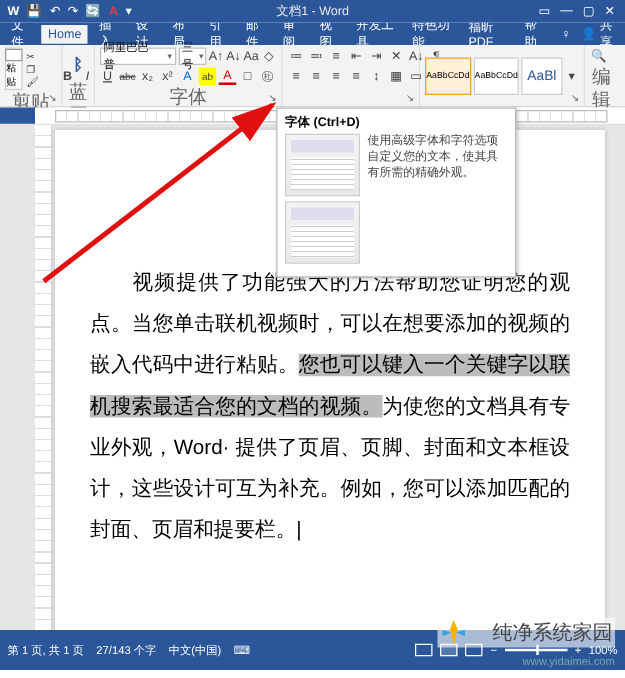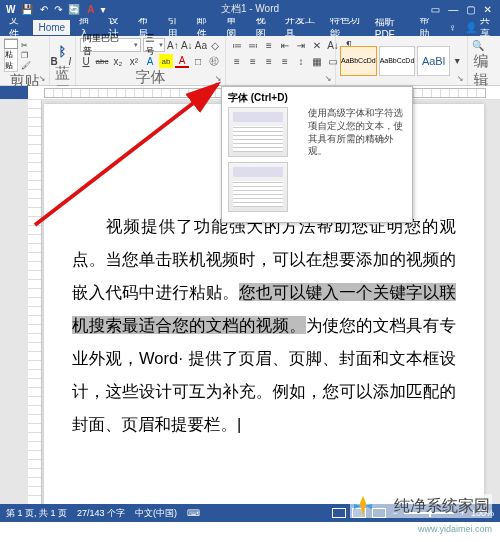--- a/index.html
+++ b/index.html
@@ -35,28 +35,28 @@
 .style-tile.sel{border:1px solid #f0a030;background:#fff0d8}
 .ruler{height:14px;background:#fff;border-bottom:1px solid #e0e0e0;position:relative}
 .ruler::before{content:"";position:absolute;left:0;top:0;width:28px;height:100%;background:#2b579a}
 .ruler-scale{position:absolute;left:44px;right:14px;top:2px;height:10px;border:1px solid #bbb;background:repeating-linear-gradient(90deg,#fff,#fff 8px,#ddd 8px,#ddd 9px)}
 .workspace{position:relative;height:404px;background:#e6e6e6;overflow:hidden}
 .vruler{position:absolute;left:28px;top:0;width:14px;bottom:0;background:#fff;border-right:1px solid #ccc;background-image:repeating-linear-gradient(0deg,#fff,#fff 8px,#ddd 8px,#ddd 9px)}
 .page{position:absolute;left:44px;top:4px;width:440px;height:920px;background:#fff;box-shadow:0 0 4px rgba(0,0,0,.2)}
 .page-body{padding:106px 28px 0 28px;font-family:SimSun,"宋体",serif;font-size:16.5px;line-height:2.0;color:#000;text-align:justify}
 .page-body .indent{display:inline-block;width:2em}
 .hl{background:#bcbcbc}
-.statusbar{height:18px;background:#2b579a;color:#fff;display:flex;align-items:center;padding:0 6px;font-size:9px;gap:10px}
+.statusbar{height:32px;background:#2b579a;color:#fff;display:flex;align-items:center;padding:0 6px;font-size:9px;gap:10px}
 .statusbar .right{margin-left:auto;display:flex;gap:6px;align-items:center}
 .view-ic{width:14px;height:10px;border:1px solid #fff}
 .zoom-slider{width:50px;height:2px;background:#fff;position:relative}
 .zoom-slider::before{content:"";position:absolute;left:50%;top:-3px;width:2px;height:8px;background:#fff}
 .tooltip{position:absolute;left:221px;top:86px;width:192px;background:#fff;border:1px solid #b8b8b8;box-shadow:1px 1px 4px rgba(0,0,0,.25);z-index:50;padding:4px 6px 6px 6px;font-size:10px}
 .tooltip .tt-title{font-weight:bold;margin-bottom:2px;font-size:10px}
-.tooltip .tt-row{display:flex;gap:20px;margin-bottom:4px}
+.tooltip .tt-row{display:flex;gap:6px;margin-bottom:4px}
 .tooltip .tt-thumb{width:60px;height:50px;border:1px solid #ccc;background:linear-gradient(#f4f4f4,#e8e8e8);flex-shrink:0;position:relative}
 .tooltip .tt-thumb::before{content:"";position:absolute;left:4px;top:4px;right:4px;height:10px;background:#dde}
 .tooltip .tt-thumb::after{content:"";position:absolute;left:4px;top:18px;right:4px;bottom:4px;background:repeating-linear-gradient(0deg,#ccc,#ccc 1px,#fff 1px,#fff 4px)}
 .tooltip .tt-text{font-size:9.5px;color:#444;line-height:1.35}
 .arrow{position:absolute;z-index:60;pointer-events:none}
 .arrow svg{overflow:visible}
 .watermark{position:absolute;right:8px;bottom:24px;z-index:80;display:flex;align-items:center;gap:20px;font-size:16px;color:#444;background:rgba(255,255,255,.6);padding:1px 2px}
 .wm-ico{width:22px;height:22px;position:relative}
 .wm-ico svg{width:22px;height:22px}
 .suburl{position:absolute;right:8px;bottom:8px;font-size:9px;color:#7aa;z-index:80}

